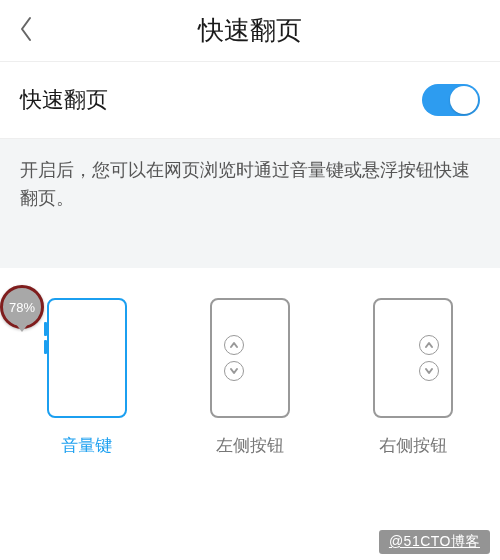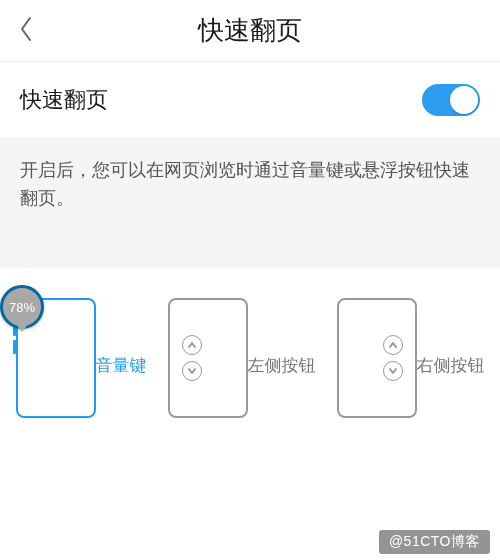--- a/index.html
+++ b/index.html
@@ -31,21 +31,21 @@
   }
   .section {
     padding: 18px 20px 10px; background: #f3f5f6; color: #555;
   }
   .desc { font-size: 18px; line-height: 1.55; color:#555; margin-bottom:45px;}
   .sub-label { font-size: 19px; color: #333; padding-bottom:12px; }
   .options {
     display: flex; justify-content: space-around; align-items:flex-start;
     padding: 30px 10px 20px; background: #fff; gap:10px;
   }
-  .opt { display:flex; align-items:center; cursor:pointer;}
+  .opt { display:flex; flex-direction:column; align-items:center; cursor:pointer;}
   .phone {
     width: 80px; height: 120px; border: 2px solid #999; border-radius: 8px;
     position: relative; margin-bottom: 16px;
   }
   .opt.selected .phone { border-color:#1b9ff0; }
   .opt-label { font-size: 17px; color:#777;}
   .opt.selected .opt-label { color:#1b9ff0;}
   .volkey {
     position:absolute; left:-5px; width:3px; border-radius:1px; background:#1b9ff0;
   }
@@ -57,33 +57,33 @@
   }
   .inner-btns.left { left:12px;}
   .inner-btns.right { right:12px;}
   .circ {
     width:20px; height:20px; border:1.5px solid #999; border-radius:50%;
     display:flex; align-items:center; justify-content:center;
   }
   .circ svg { width:10px;height:10px; stroke:#999; stroke-width:2; fill:none; stroke-linecap:round; stroke-linejoin:round;}
   .badge {
     position:absolute; left:0; top:285px; width:44px; height:44px;
-    border:3px solid #0369a1; border-radius:50%;
+    border:3px solid #7f1d1d; border-radius:50%;
     background:#a8a8a8; color:#fff; font-size:13px; font-weight:500;
     display:flex; align-items:center; justify-content:center;
     box-shadow:0 1px 3px rgba(0,0,0,.25);
   }
   .badge::after{
     content:""; position:absolute; bottom:-6px; left:50%; transform:translateX(-50%);
     border-left:6px solid transparent; border-right:6px solid transparent;
     border-top:8px solid #a8a8a8;
   }
   .watermark {
     position:absolute; right:10px; bottom:6px; background:rgba(60,60,60,.55);
-    color:#fff; font-size:14px; padding:3px 10px; border-radius:3px; letter-spacing:.5px;
+    color:#fff; font-size:14px; padding:3px 10px; border-radius:3px; letter-spacing:.5px;text-decoration:underline;
   }
 </style>
 </head>
 <body>
 
 <div class="header">
   <span class="back-icon">
     <svg viewBox="0 0 16 26">
         <polyline points="12,2 4,13 12,24"></polyline>
       </svg>

